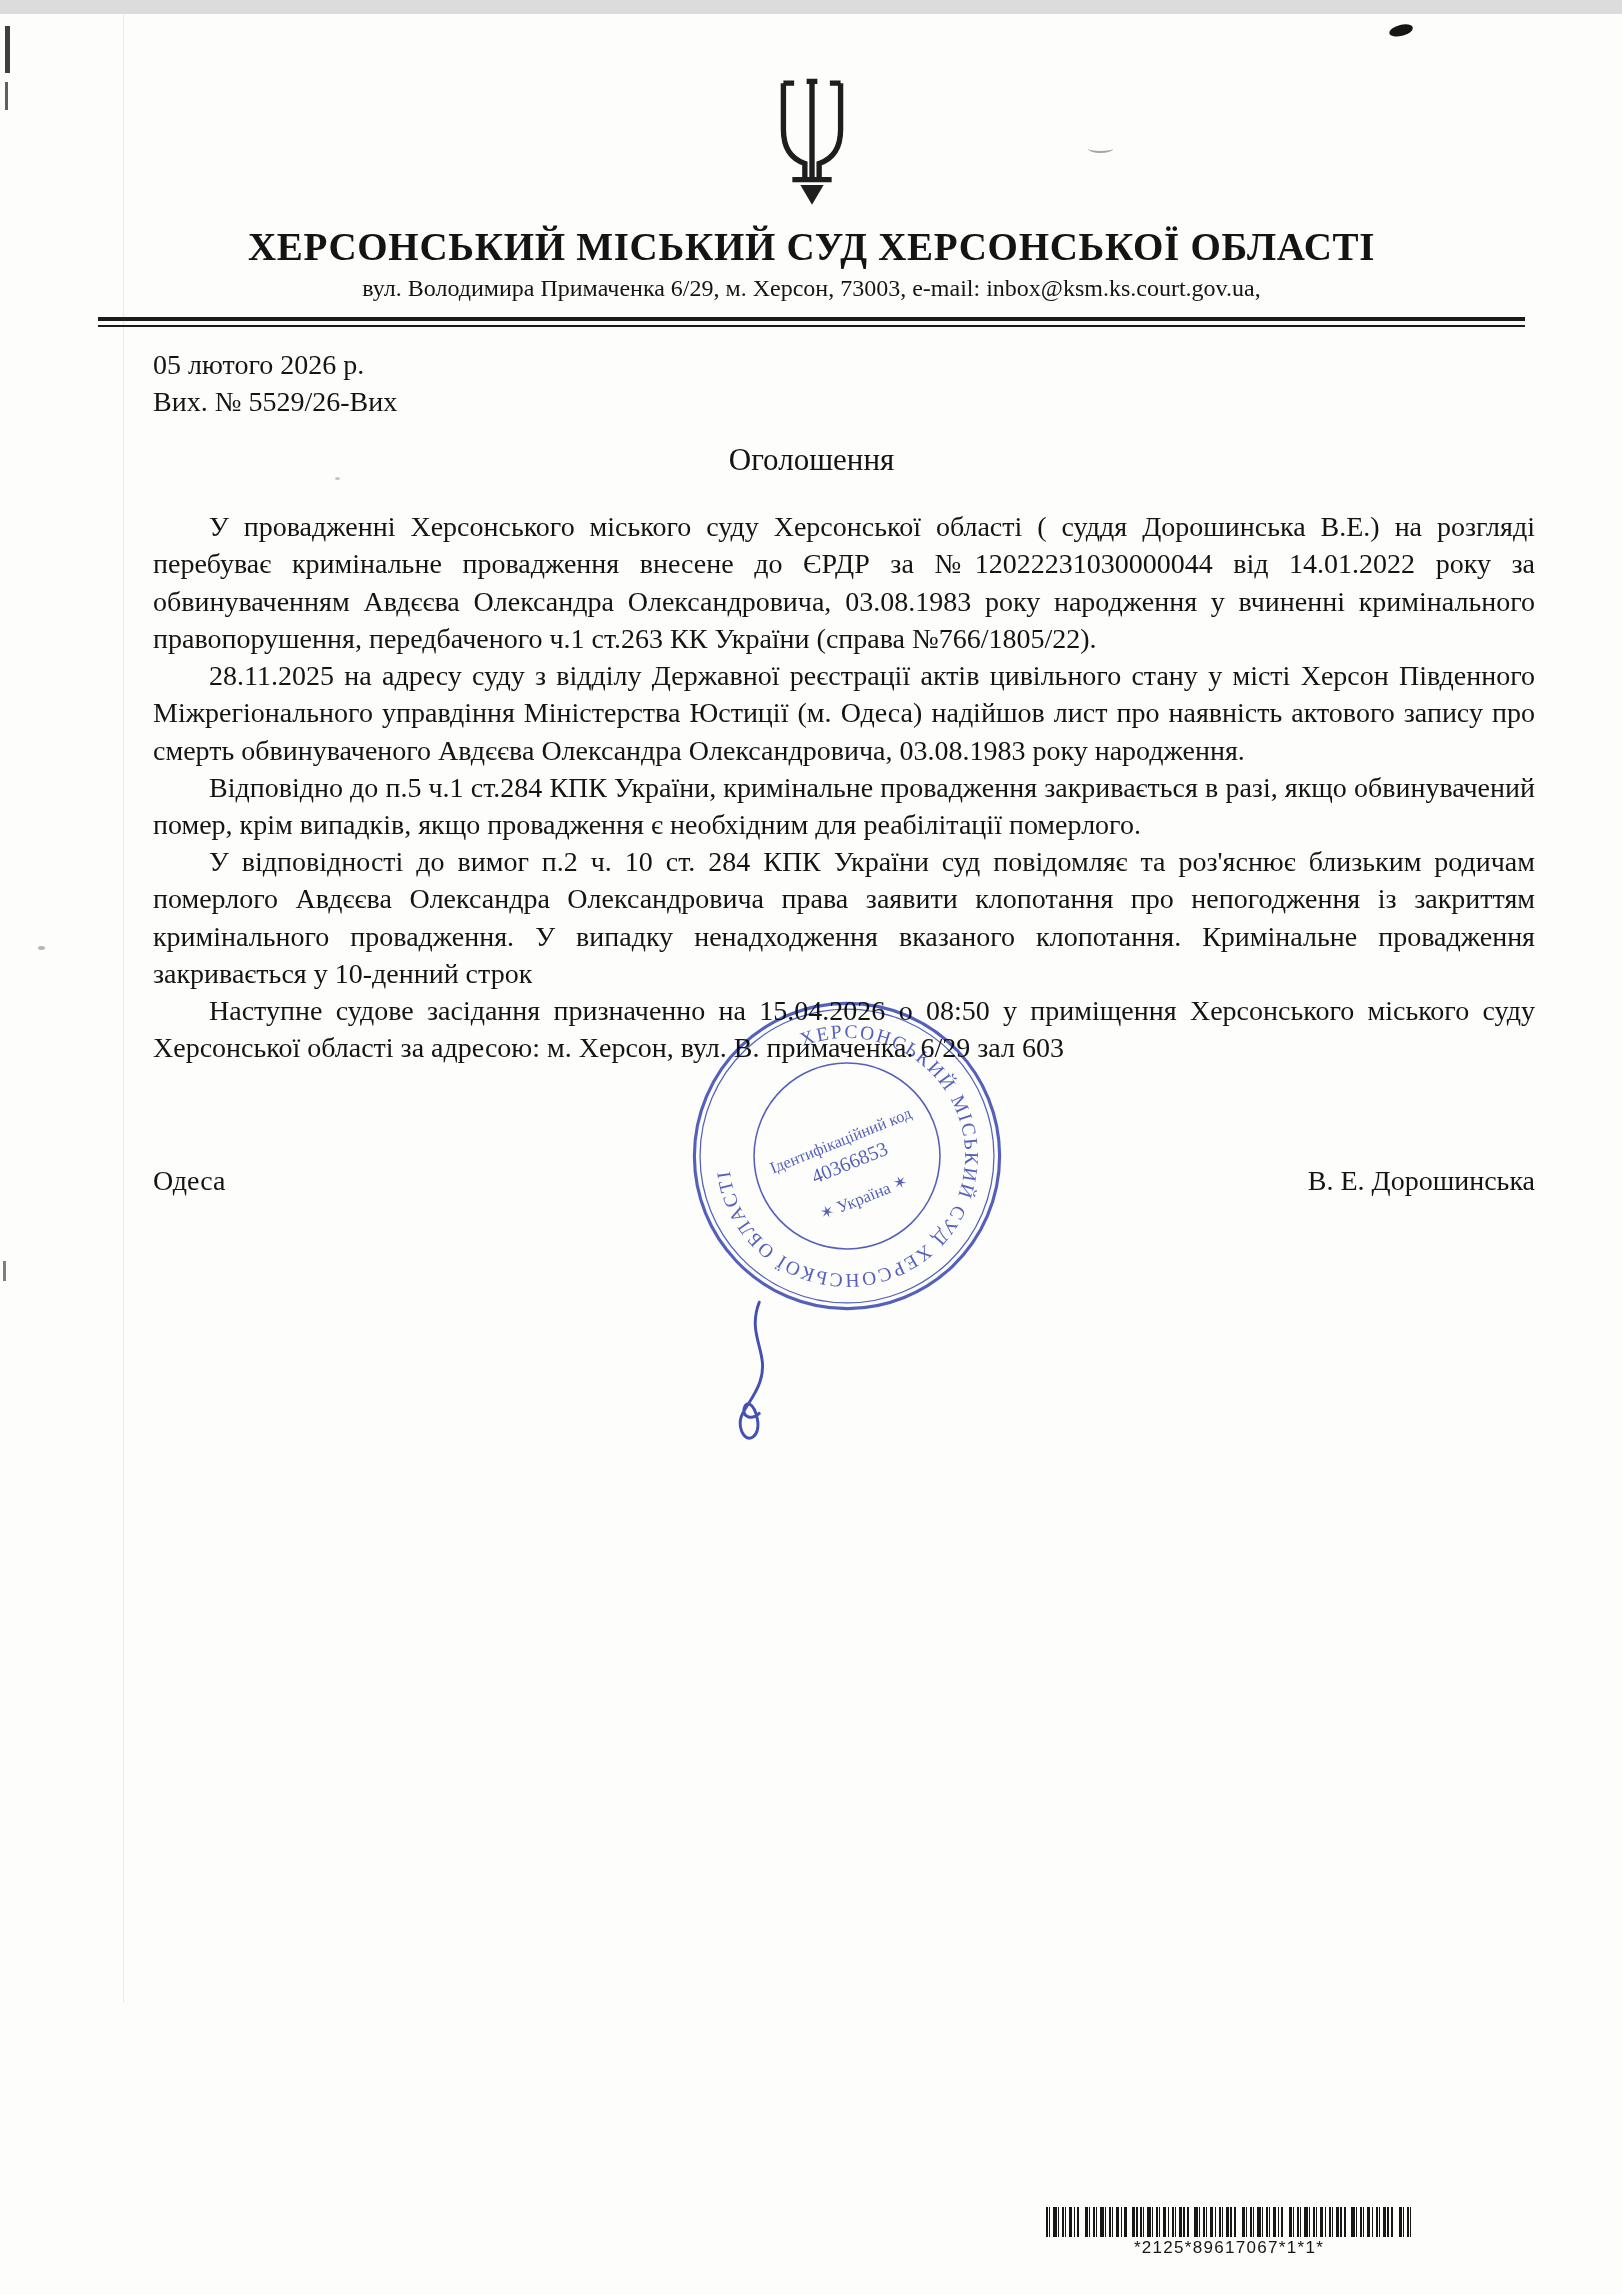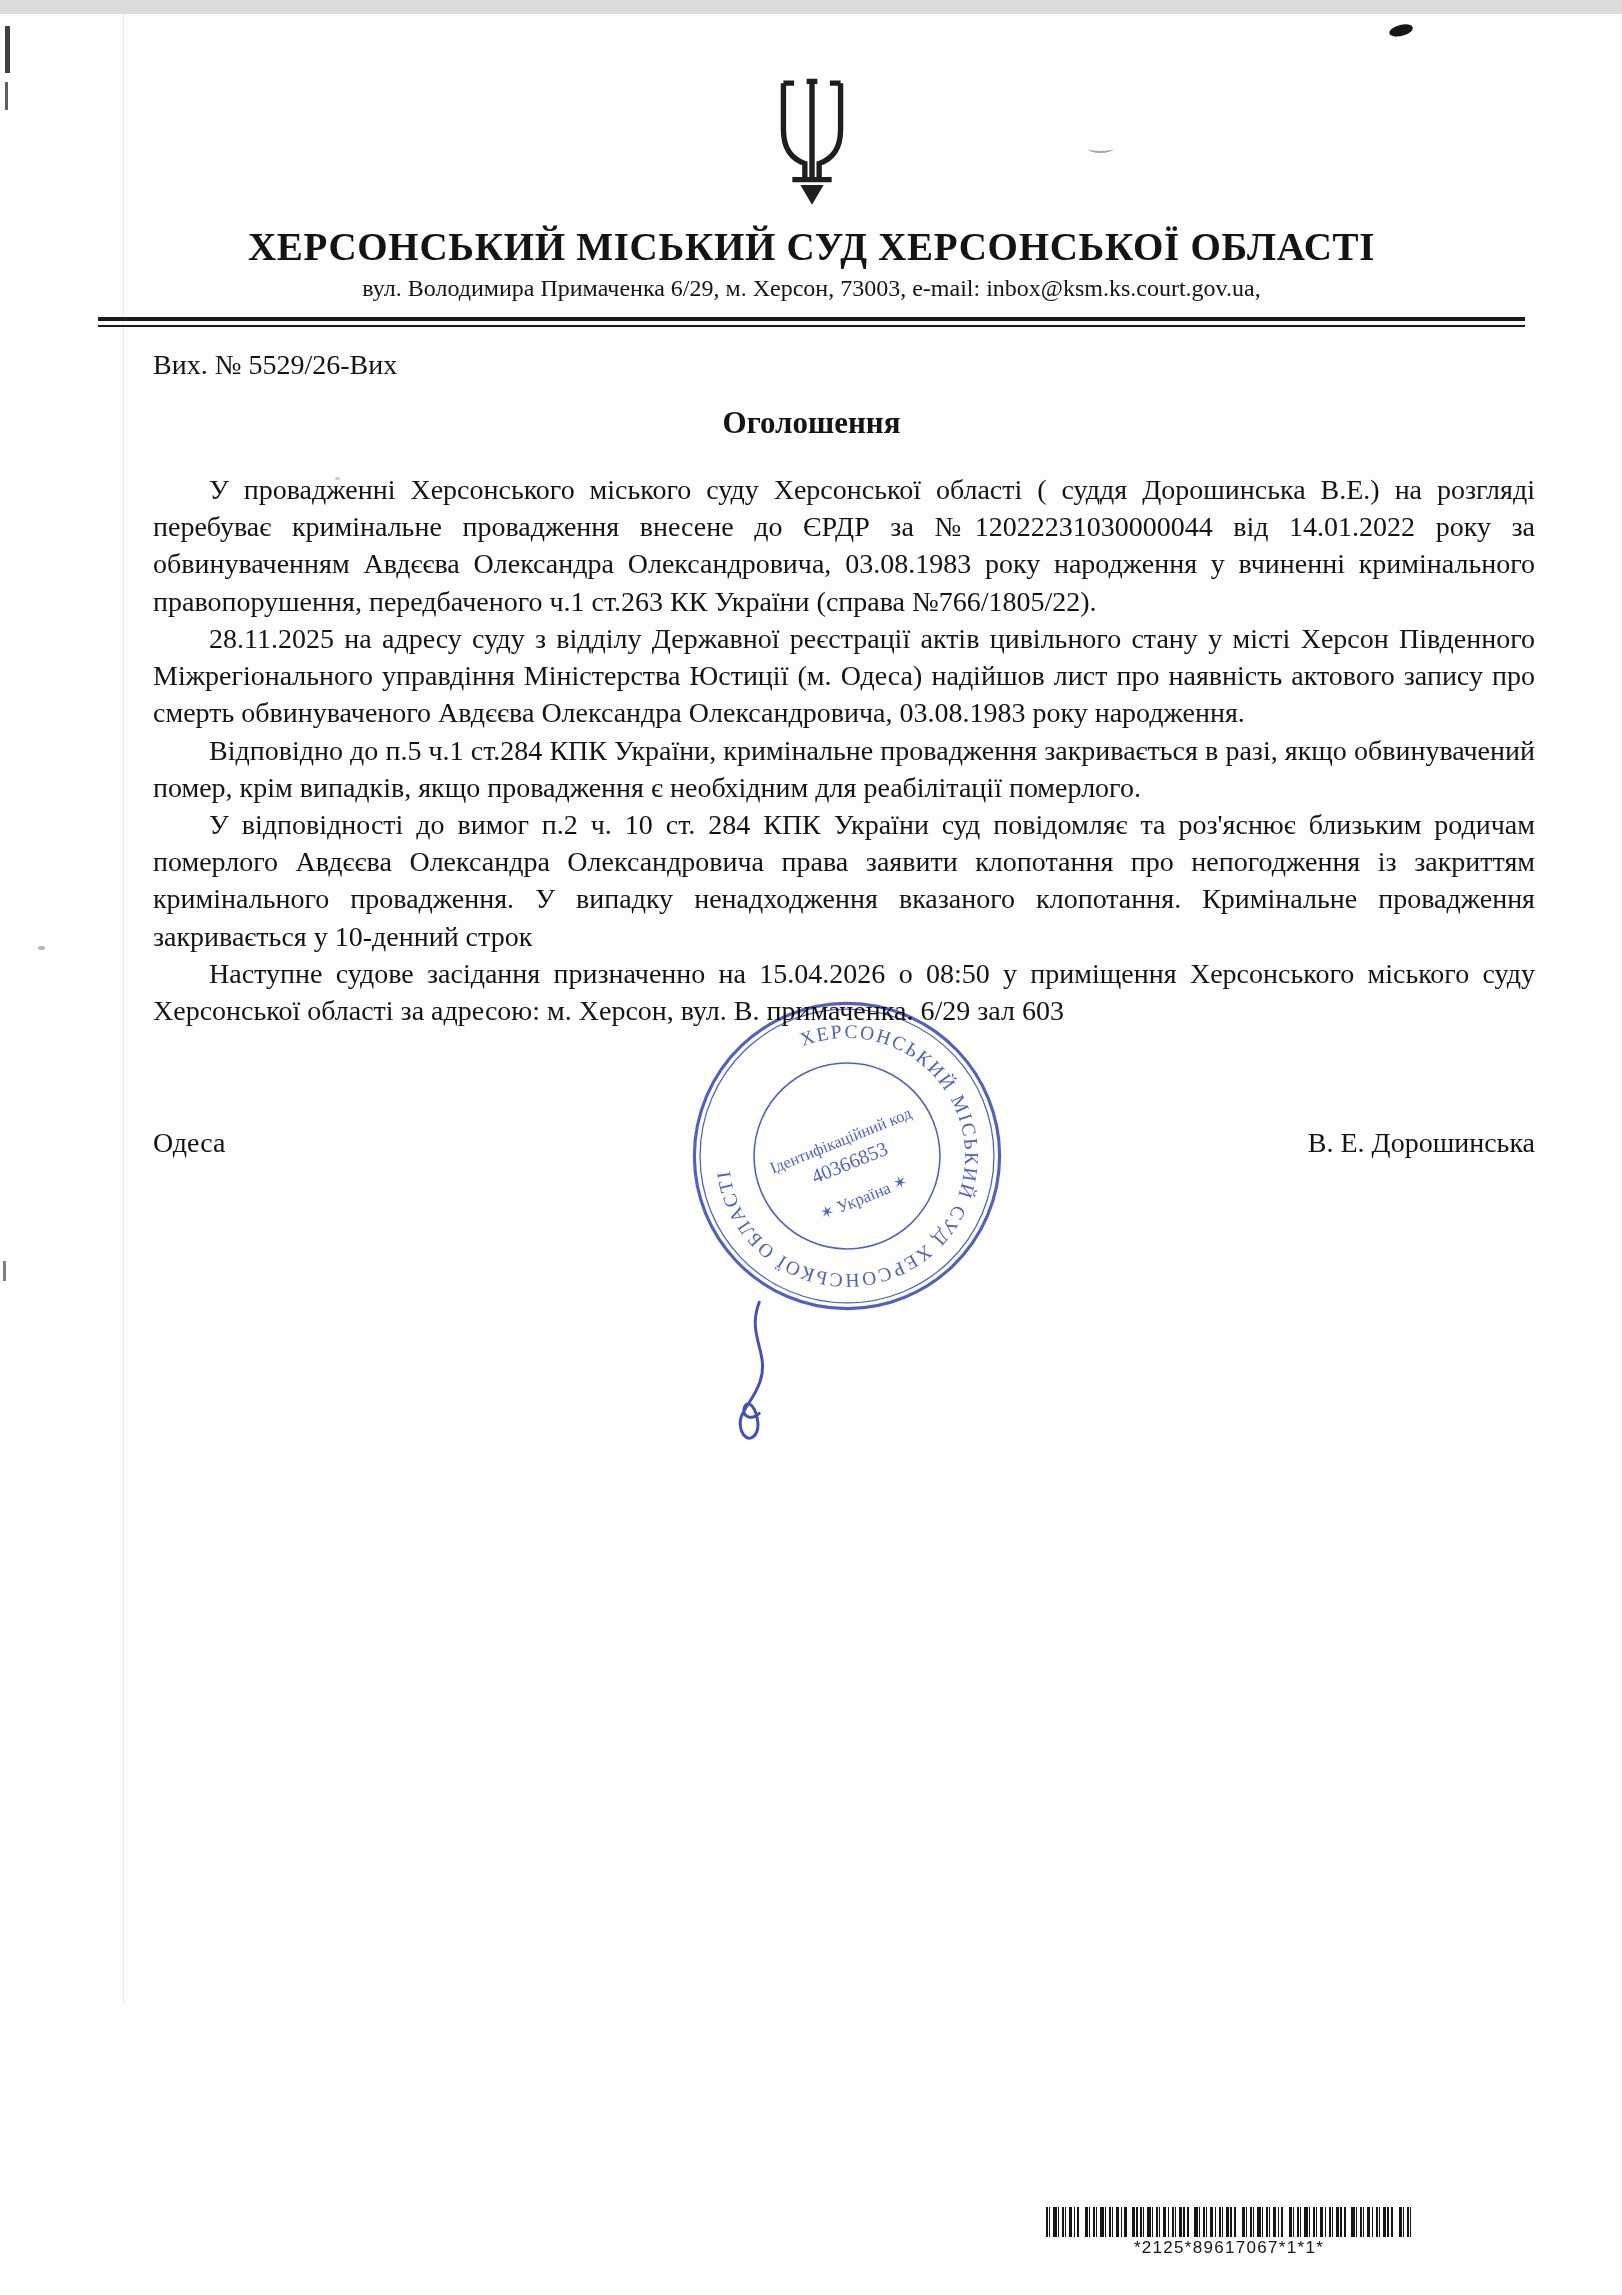--- a/index.html
+++ b/index.html
@@ -29,21 +29,21 @@
   
   .meta {
     margin: 18.3px 0 0 153px;
     font-size: 28px;
     line-height: 1.33;
   }
   
   .doc-title {
     text-align: center;
     font-size: 31px;
-    font-weight: bold;
+    font-weight: normal;
     margin: 22px 0 30px 0;
   }
   
   .body-text {
     width: 1382px;
     margin-left: 153px;
     font-size: 28px;
     line-height: 1.33;
   }
   .body-text p {
@@ -140,20 +140,21 @@
     </svg>
     <h1 class="court-name">ХЕРСОНСЬКИЙ МІСЬКИЙ СУД ХЕРСОНСЬКОЇ ОБЛАСТІ</h1>
     <div class="addr">вул. Володимира Примаченка  6/29, м. Херсон, 73003, e-mail: inbox@ksm.ks.court.gov.ua,</div>
     <div class="rule-wrap">
       <div class="rule-thick"></div>
       <div class="rule-thin"></div>
     </div>
   </div>
 
   <div class="meta">
+    <div>05 лютого 2026 р.</div>
     <div>Вих. № 5529/26-Вих</div>
   </div>
 
   <h2 class="doc-title">Оголошення</h2>
 
   <div class="body-text">
     <p>У провадженні Херсонського міського суду Херсонської області ( суддя Дорошинська В.Е.) на розгляді перебуває кримінальне провадження внесене до ЄРДР за №12022231030000044 від 14.01.2022 року за обвинуваченням Авдєєва  Олександра Олександровича, 03.08.1983 року народження у вчиненні кримінального правопорушення, передбаченого ч.1 ст.263 КК України (справа №766/1805/22).</p>
     <p>28.11.2025 на адресу суду з відділу Державної реєстрації актів цивільного стану у місті Херсон Південного Міжрегіонального управдіння Міністерства Юстиції (м. Одеса) надійшов лист про наявність актового запису про смерть обвинуваченого Авдєєва Олександра Олександровича, 03.08.1983 року народження.</p>
     <p>Відповідно до п.5 ч.1 ст.284 КПК України, кримінальне провадження закривається в разі, якщо обвинувачений помер, крім випадків, якщо провадження є необхідним для реабілітації померлого.</p>
     <p>У відповідності до вимог п.2 ч. 10 ст. 284 КПК України суд повідомляє та роз'яснює близьким родичам померлого Авдєєва Олександра Олександровича права заявити клопотання  про непогодження із закриттям кримінального провадження. У випадку ненадходження вказаного клопотання. Кримінальне провадження закривається у 10-денний строк</p>

